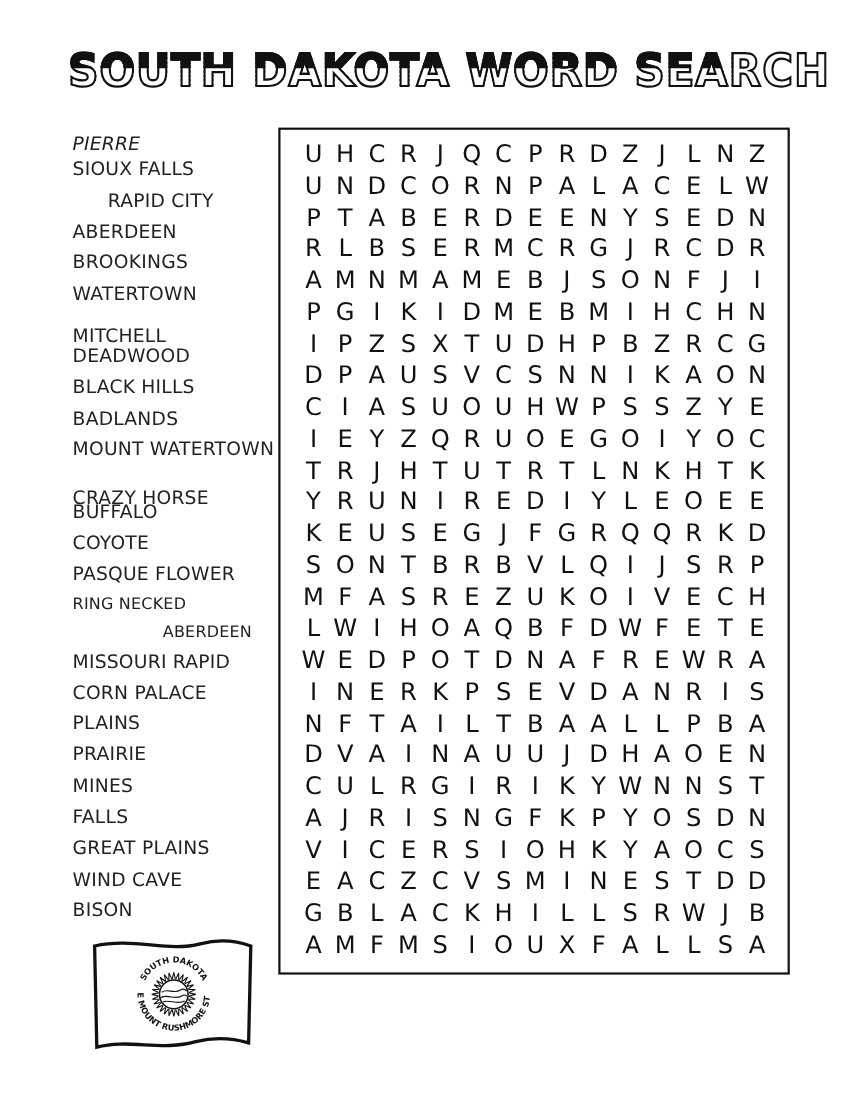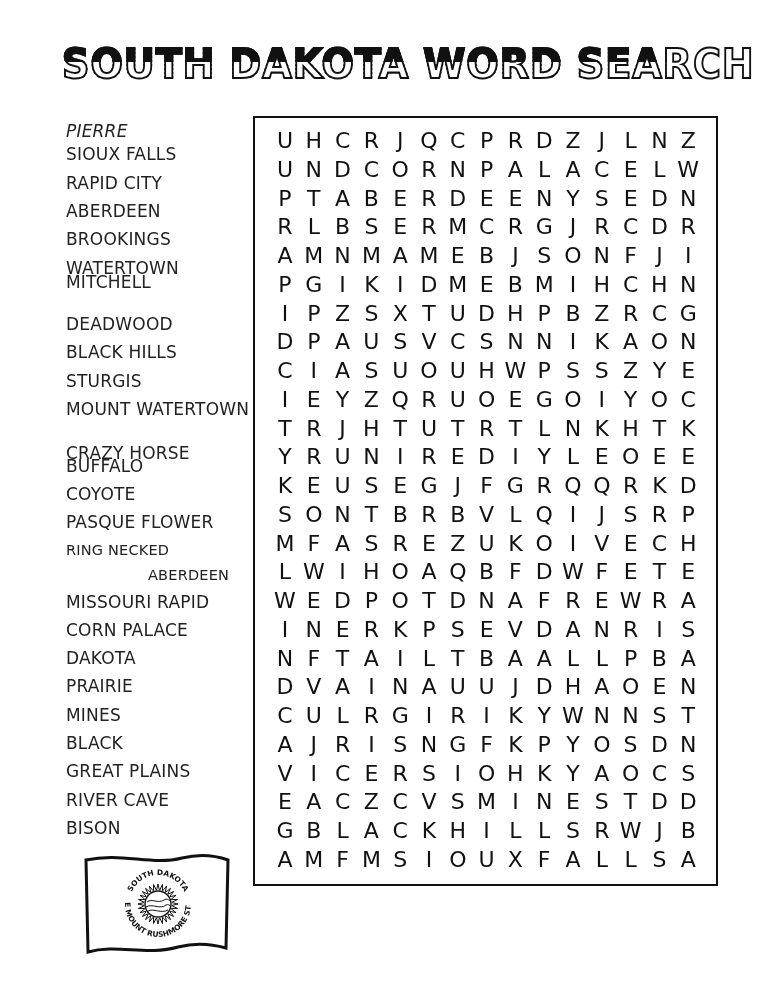--- a/index.html
+++ b/index.html
@@ -30,43 +30,43 @@
 </style>
 </head>
 <body>
 
 <div class="title">SOUTH DAKOTA WORD SEARCH</div>
 <div class="title-top">SOUTH DAKOTA WORD SEARCH</div>
 
 <div class="wordlist" id="wordlist">
     <div class="word" style="top: 5px; font-style: italic;">PIERRE</div>
     <div class="word" style="top: 28.3px;">SIOUX FALLS</div>
-    <div class="word" style="top: 56.6px;">RAPID CITY</div>
+    <div class="word" style="top: 56.6px; margin-left: 32px;">RAPID CITY</div>
     <div class="word" style="top: 84.9px;">ABERDEEN</div>
     <div class="word" style="top: 113.2px;">BROOKINGS</div>
     <div class="word" style="top: 141.5px;">WATERTOWN</div>
-    <div class="word" style="top: 156px;">MITCHELL</div>
+    <div class="word" style="top: 180px;">MITCHELL</div>
     <div class="word" style="top: 198.1px;">DEADWOOD</div>
     <div class="word" style="top: 226.4px;">BLACK HILLS</div>
-    <div class="word" style="top: 254.7px;">STURGIS</div>
+    <div class="word" style="top: 254.7px;">BADLANDS</div>
     <div class="word" style="top: 283px;">MOUNT WATERTOWN</div>
     <div class="word" style="top: 327px;">CRAZY HORSE</div>
     <div class="word" style="top: 339.6px;">BUFFALO</div>
     <div class="word" style="top: 367.9px;">COYOTE</div>
     <div class="word" style="top: 396.2px;">PASQUE FLOWER</div>
     <div class="word small" style="top: 425.5px;">RING NECKED</div>
     <div class="word small indent" style="top: 450.5px;">ABERDEEN</div>
     <div class="word" style="top: 475.5px;">MISSOURI RAPID</div>
     <div class="word" style="top: 503.8px;">CORN PALACE</div>
-    <div class="word" style="top: 532.1px;">DAKOTA</div>
+    <div class="word" style="top: 532.1px;">PLAINS</div>
     <div class="word" style="top: 560.4px;">PRAIRIE</div>
     <div class="word" style="top: 588.7px;">MINES</div>
-    <div class="word" style="top: 617px;">BLACK</div>
+    <div class="word" style="top: 617px;">FALLS</div>
     <div class="word" style="top: 645.3px;">GREAT PLAINS</div>
-    <div class="word" style="top: 673.6px;">RIVER CAVE</div>
+    <div class="word" style="top: 673.6px;">WIND CAVE</div>
     <div class="word" style="top: 701.9px;">BISON</div>
   </div>
 
 <div class="grid-box" id="grid">
     <div class="cell" style="left: 16px; top: 9px;">U</div>
     <div class="cell" style="left: 44.8px; top: 9px;">H</div>
     <div class="cell" style="left: 73.6px; top: 9px;">C</div>
     <div class="cell" style="left: 102.4px; top: 9px;">R</div>
     <div class="cell" style="left: 131.2px; top: 9px;">J</div>
     <div class="cell" style="left: 160px; top: 9px;">Q</div>

